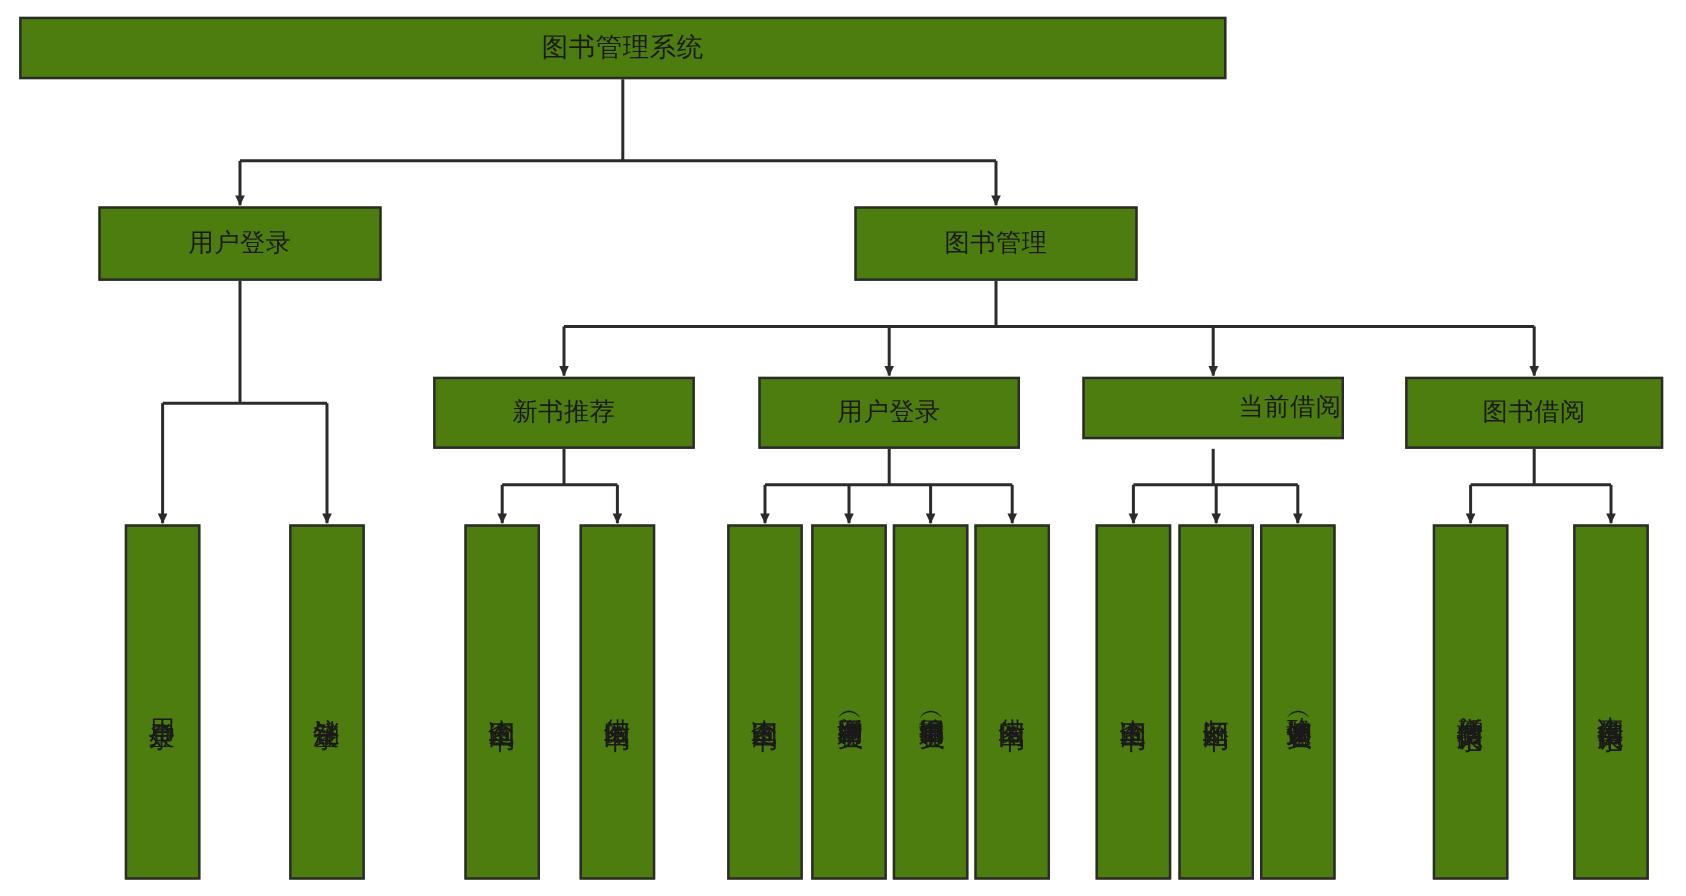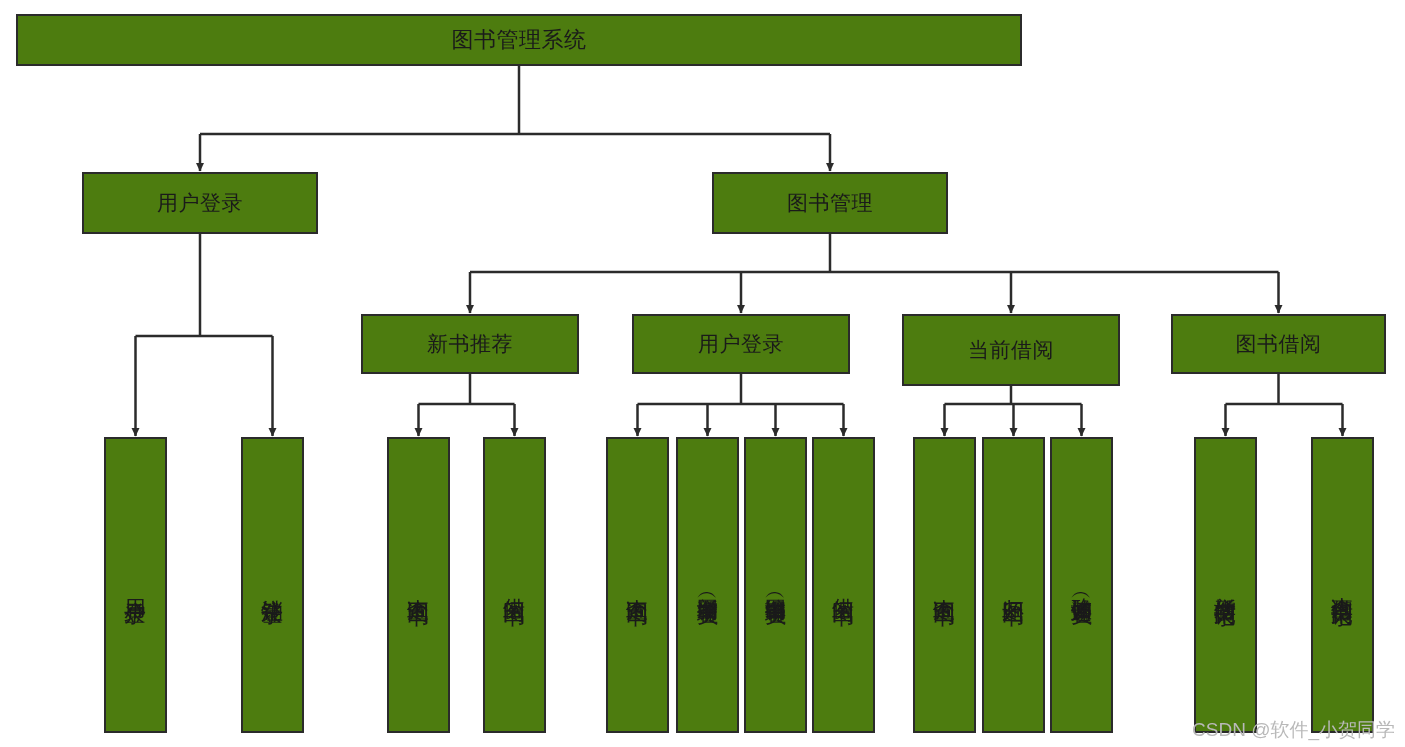--- a/index.html
+++ b/index.html
@@ -135,21 +135,21 @@
       </div>
       <div class="node horiz" style="left: 712px; top: 172px; width: 236px; height: 62px;">
         <span class="label">图书管理</span>
       </div>
       <div class="node horiz" style="left: 361px; top: 314px; width: 218px; height: 60px;">
         <span class="label">新书推荐</span>
       </div>
       <div class="node horiz" style="left: 632px; top: 314px; width: 218px; height: 60px;">
         <span class="label">用户登录</span>
       </div>
-      <div class="node horiz" style="left: 902px; top: 314px; width: 218px; height: 72px;">
+      <div class="node horiz" style="left: 902px; top: 314px; width: 218px; height: 52px; justify-content: flex-end;">
         <span class="label">当前借阅</span>
       </div>
       <div class="node horiz" style="left: 1171px; top: 314px; width: 215px; height: 60px;">
         <span class="label">图书借阅</span>
       </div>
       <div class="node vert" style="left: 104px; top: 437px; width: 63px; height: 296px;">
         <span class="label">用户登录</span>
       </div>
       <div class="node vert" style="left: 241px; top: 437px; width: 63px; height: 296px;">
         <span class="label">注销登录</span>
@@ -182,15 +182,14 @@
         <span class="label">确认归还（管理员）</span>
       </div>
       <div class="node vert" style="left: 1194px; top: 437px; width: 63px; height: 296px;">
         <span class="label">新增借阅记录</span>
       </div>
       <div class="node vert" style="left: 1311px; top: 437px; width: 63px; height: 296px;">
         <span class="label">查询借阅记录</span>
       </div>
     </div>
 
-  <div id="watermark">CSDN @软件_小贺同学</div>
 
 </div>
 
 </body></html>

